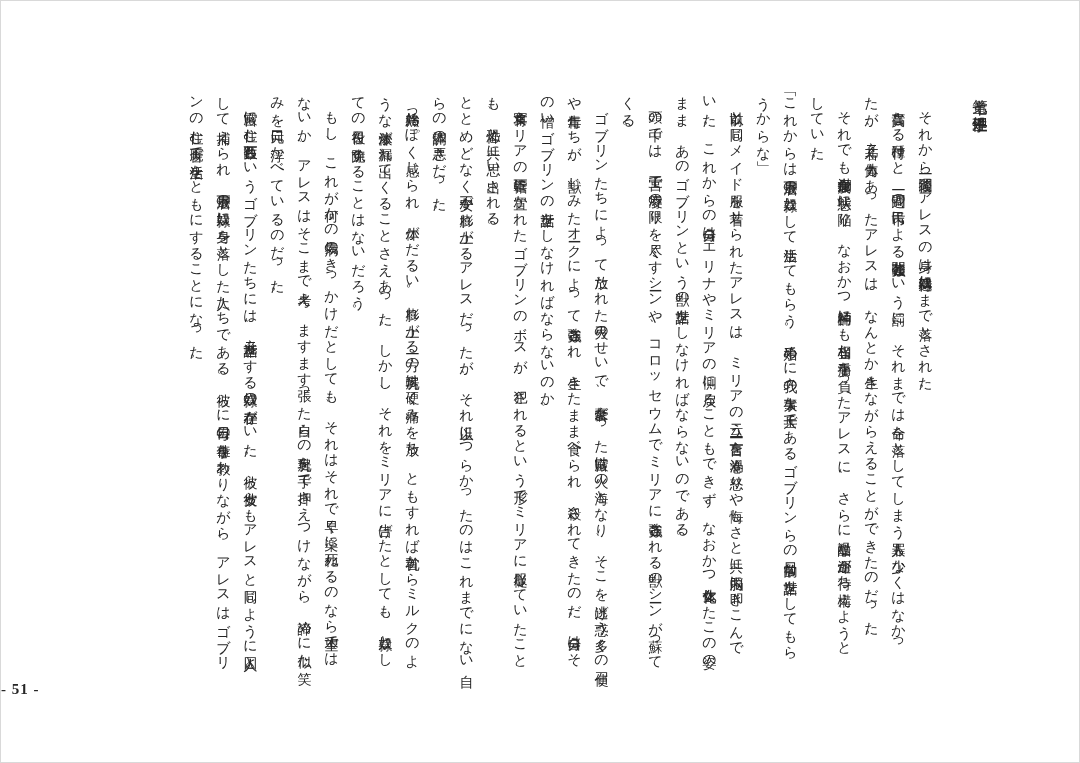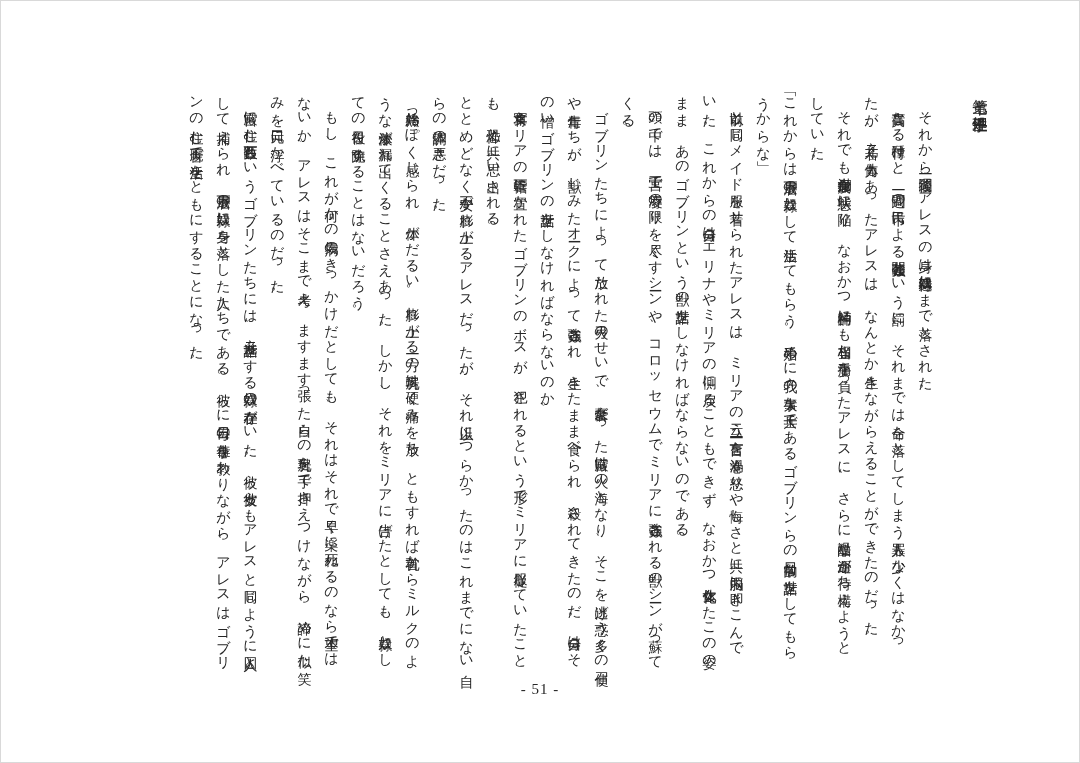--- a/index.html
+++ b/index.html
@@ -36,23 +36,23 @@
     font-size: 14px;
     line-height: 27px;       
     letter-spacing: 0.45px;  
   }
   .body-text p.indent { text-indent: 14.45px; }
   .page-number {
     position: absolute;
     top: 680px;
     left: 0;
     width: 100%;
-    text-align: center;
     font-size: 15px;
     letter-spacing: 1px;
+    font-weight: bold;
   }
 </style>
 </head>
 <body>
 
 <div class="page">
   <div class="text-flow">
     <h1 class="chapter-title">第七章　性処理王子</h1>
     <div class="body-text">
         <p class="indent">それから一週間後、アレスの身は奴隷待遇にまで落とされた。</p>

